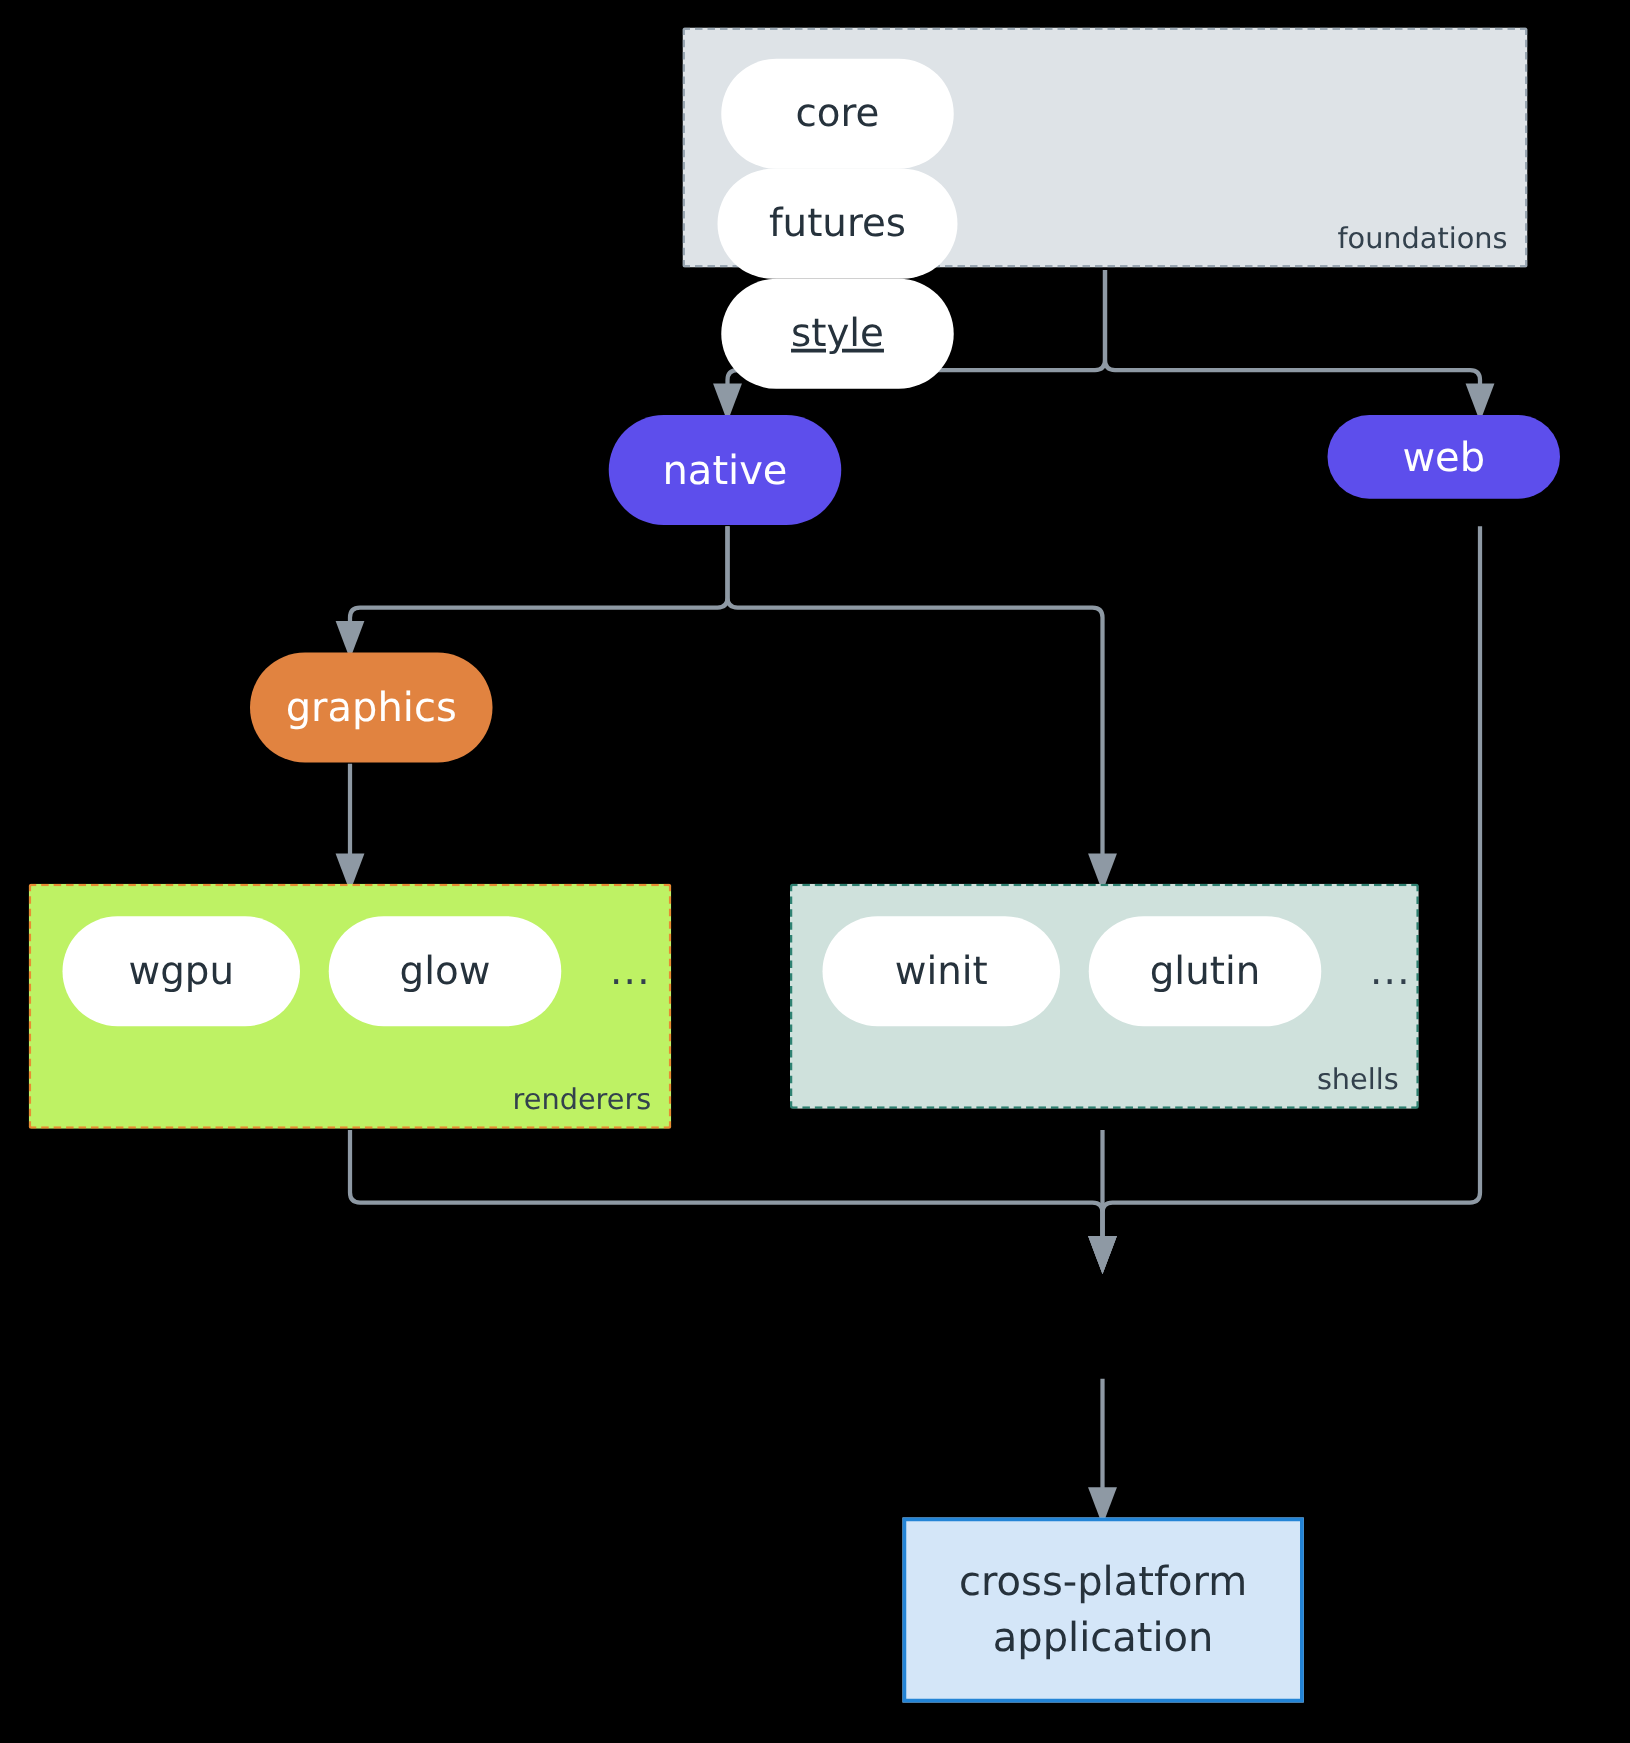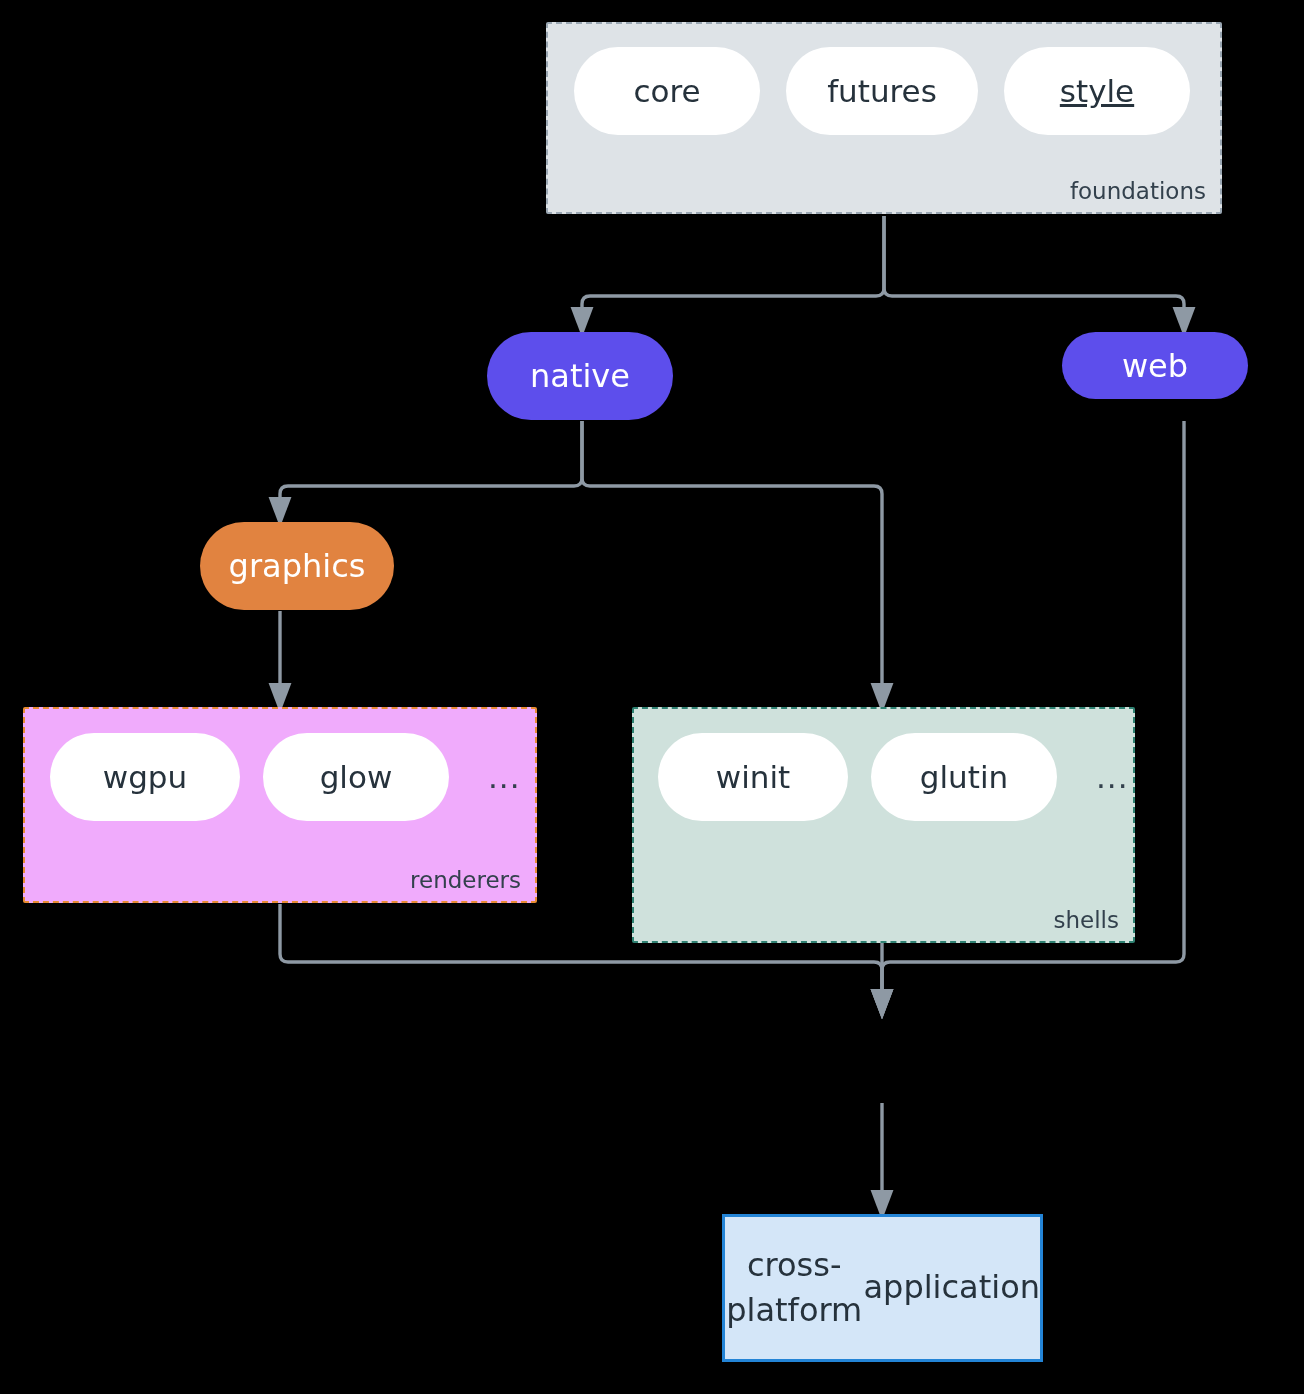--- a/index.html
+++ b/index.html
@@ -50,43 +50,43 @@
     top: 22px;
     width: 676px;
     height: 192px;
     background: #dee3e7;
     border: 2px dashed #9aa7b3;
     border-radius: 2px;
   }
   #group-foundations .group-row {
     left: 26px;
     top: 23px;
-    gap: 26px;
+    flex-direction: column;
   }
 
   #group-renderers {
     left: 23px;
     top: 707px;
     width: 514px;
     height: 196px;
-    background: #f0abfc;
+    background: #bef264;
     border: 2px dashed #e88c33;
     border-radius: 2px;
   }
   #group-renderers .group-row {
     left: 25px;
     top: 24px;
     gap: 23px;
   }
 
   #group-shells {
     left: 632px;
     top: 707px;
     width: 503px;
-    height: 236px;
+    height: 180px;
     background: #cfe1dc;
     border: 2px dashed #2f8272;
     border-radius: 2px;
     text-decoration: underline;
   }
   #group-shells .group-row {
     left: 24px;
     top: 24px;
     gap: 23px;
   }
@@ -166,21 +166,21 @@
   #node-application {
     position: absolute;
     left: 722px;
     top: 1214px;
     width: 321px;
     height: 148px;
     background: #d4e6f8;
     border: 3px solid #2384d6;
     box-sizing: border-box;
     display: flex;
-    flex-direction: row;
+    flex-direction: column;
     align-items: center;
     justify-content: center;
     color: #26323c;
     font-size: 32px;
     line-height: 1.42;
     text-align: center;
   }
 </style>
 </head>
 <body>

